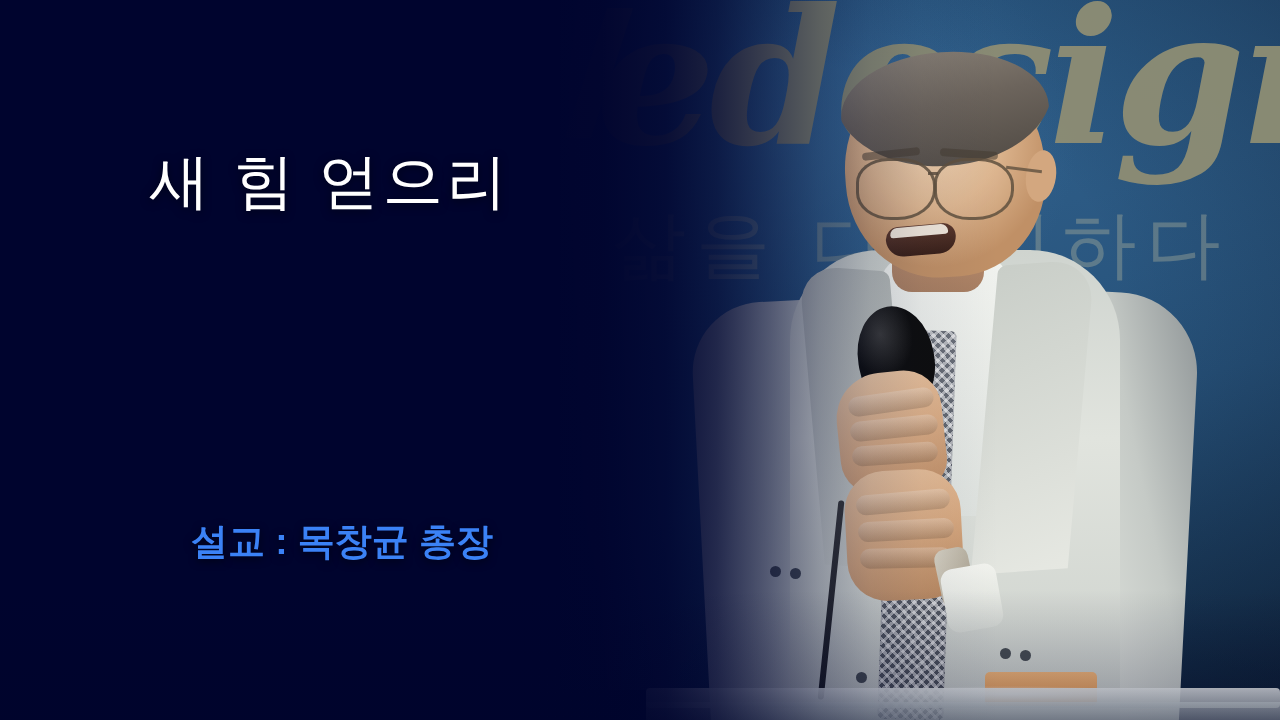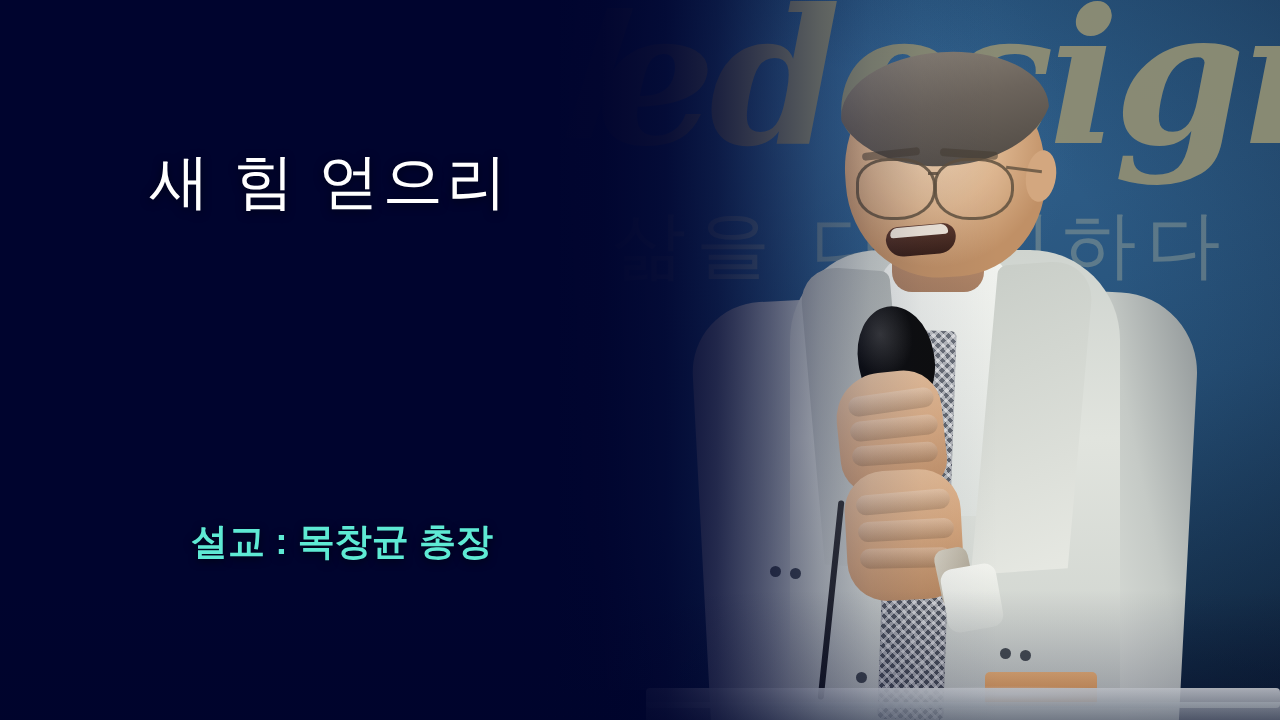--- a/index.html
+++ b/index.html
@@ -356,21 +356,21 @@
     letter-spacing: 4px;
     line-height: 1.08;
     text-shadow: 0 2px 10px rgba(0,0,0,0.55);
     white-space: nowrap;
   }
   .slide-subtitle {
     position: absolute;
     left: 0; top: 518px;
     width: 620px;
     text-align: center;
-    color: #5eead4;
+    color: #3b82f6;
     font-size: 37px;
     font-weight: 700;
     line-height: 1.28;
     letter-spacing: 0px;
     text-shadow: 0 2px 8px rgba(0,0,0,0.6);
     padding-left: 12px;
   }
   .sub-line { display: block; white-space: nowrap; }
 </style>
 </head>

